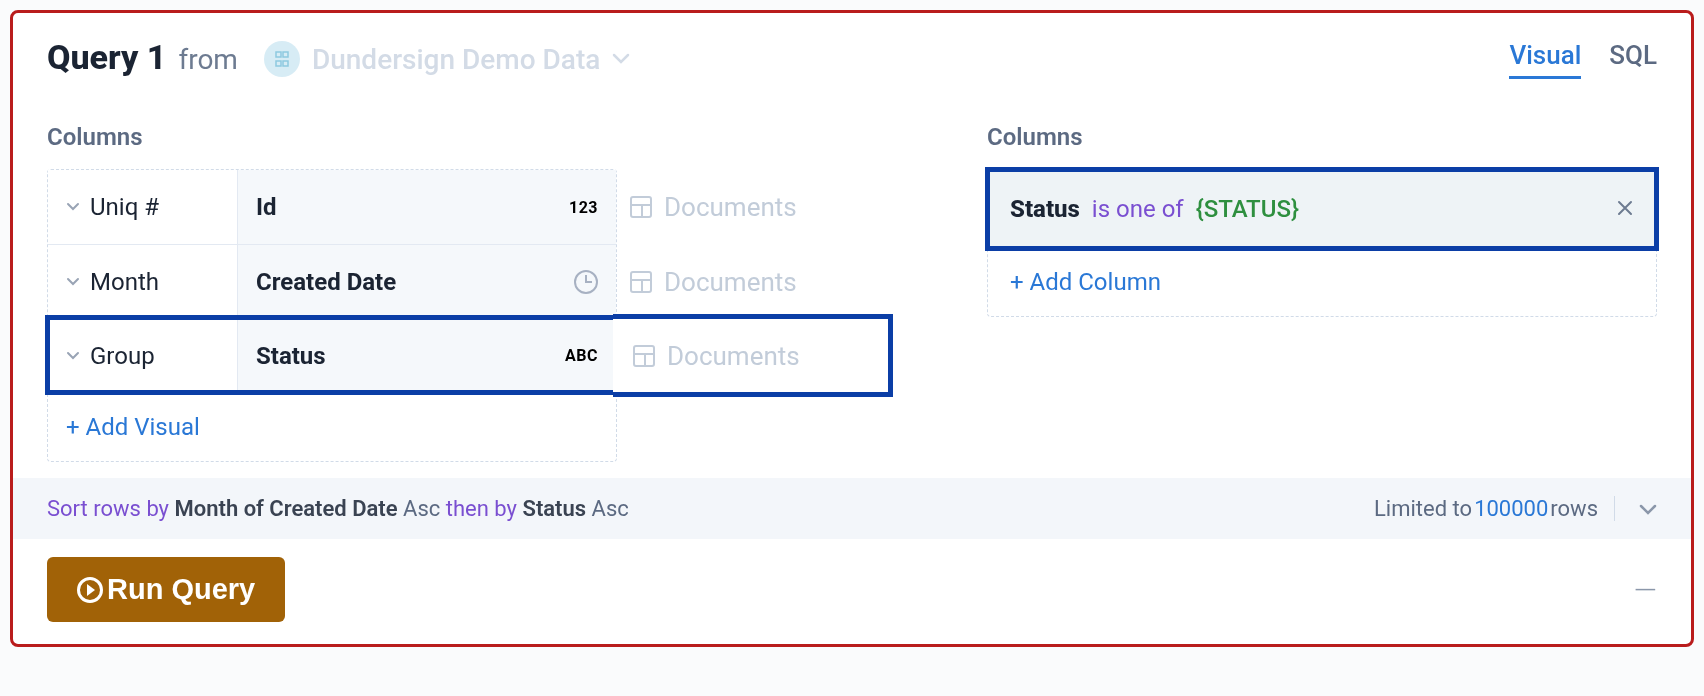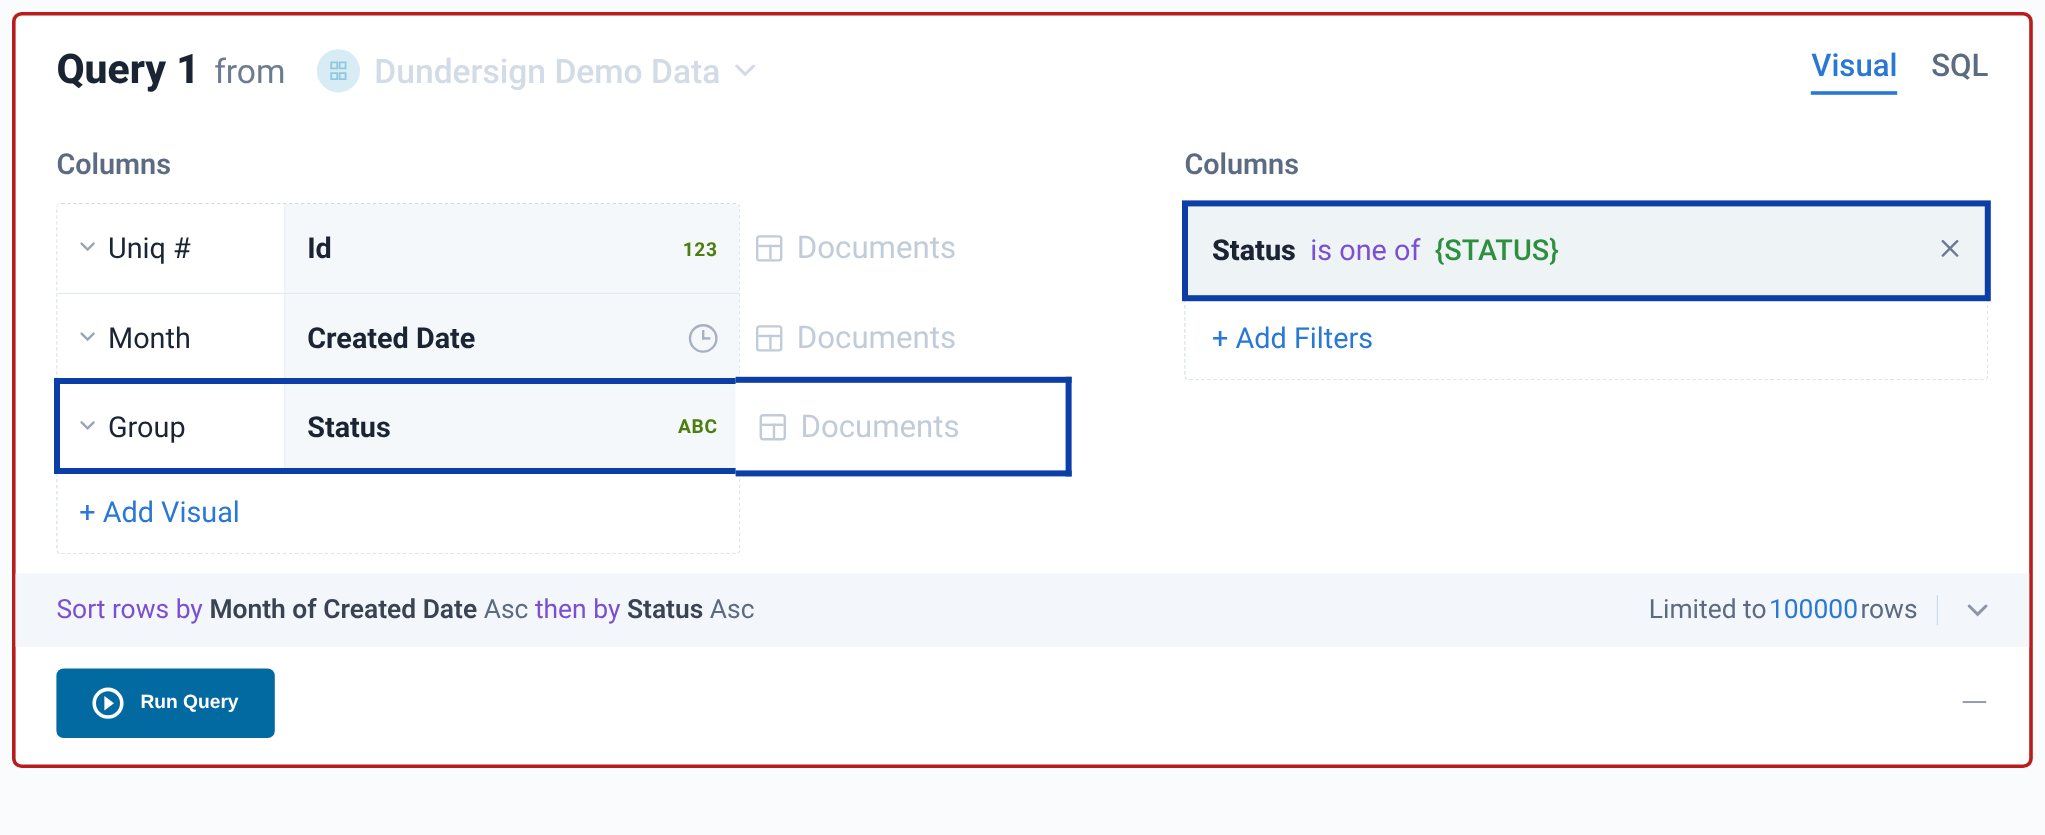--- a/index.html
+++ b/index.html
@@ -125,21 +125,21 @@
     padding: 0 18px;
     background: #f5f8fb;
     font-size: 24px;
     font-weight: 700;
     color: #1b2433;
     cursor: pointer;
   }
   .type-icon {
     font-size: 16px;
     font-weight: 700;
-    color: #4d7c0f;
+    color: #000000;
     letter-spacing: 0.5px;
   }
   .type-icon.clock {
     width: 24px; height: 24px;
     border: 2px solid #a7b1c2;
     border-radius: 50%;
     position: relative;
   }
   .type-icon.clock::before {
     content: "";
@@ -270,24 +270,24 @@
 
   .footer {
     display: flex;
     align-items: center;
     justify-content: space-between;
     padding: 18px 34px 22px 34px;
   }
   .run-btn {
     display: inline-flex;
     align-items: center;
-    gap: 14px;
-    background: #0369a1;
+    gap: 4px;
+    background: #a16207;
     color: #fff;
-    font-size: 16px;
+    font-size: 29px;
     font-weight: 600;
     padding: 16px 30px;
     border-radius: 6px;
     border: none;
     cursor: pointer;
   }
   .play-icon {
     width: 26px; height: 26px;
     border: 3px solid #fff;
     border-radius: 50%;
@@ -414,21 +414,21 @@
             <span class="filter-field">Status</span>
             <span class="filter-op">is one of</span>
             <span class="filter-val">{STATUS}</span>
           </div>
           <span class="filter-close">
             <svg width="18" height="18" viewBox="0 0 18 18">
                 <path d="M3 3l12 12M15 3L3 15" stroke="#6d7b91" stroke-width="2" stroke-linecap="round"></path>
               </svg>
           </span>
         </div>
-        <div class="add-filter">+ Add Filters</div>
+        <div class="add-filter">+ Add Column</div>
       </div>
     </div>
 
   </div>
 
   <div class="sort-bar">
     <div>
       <span class="sort-intro">Sort rows by</span>
       <span class="sort-field">Month of Created Date</span>
       <span class="sort-dir">Asc</span>

